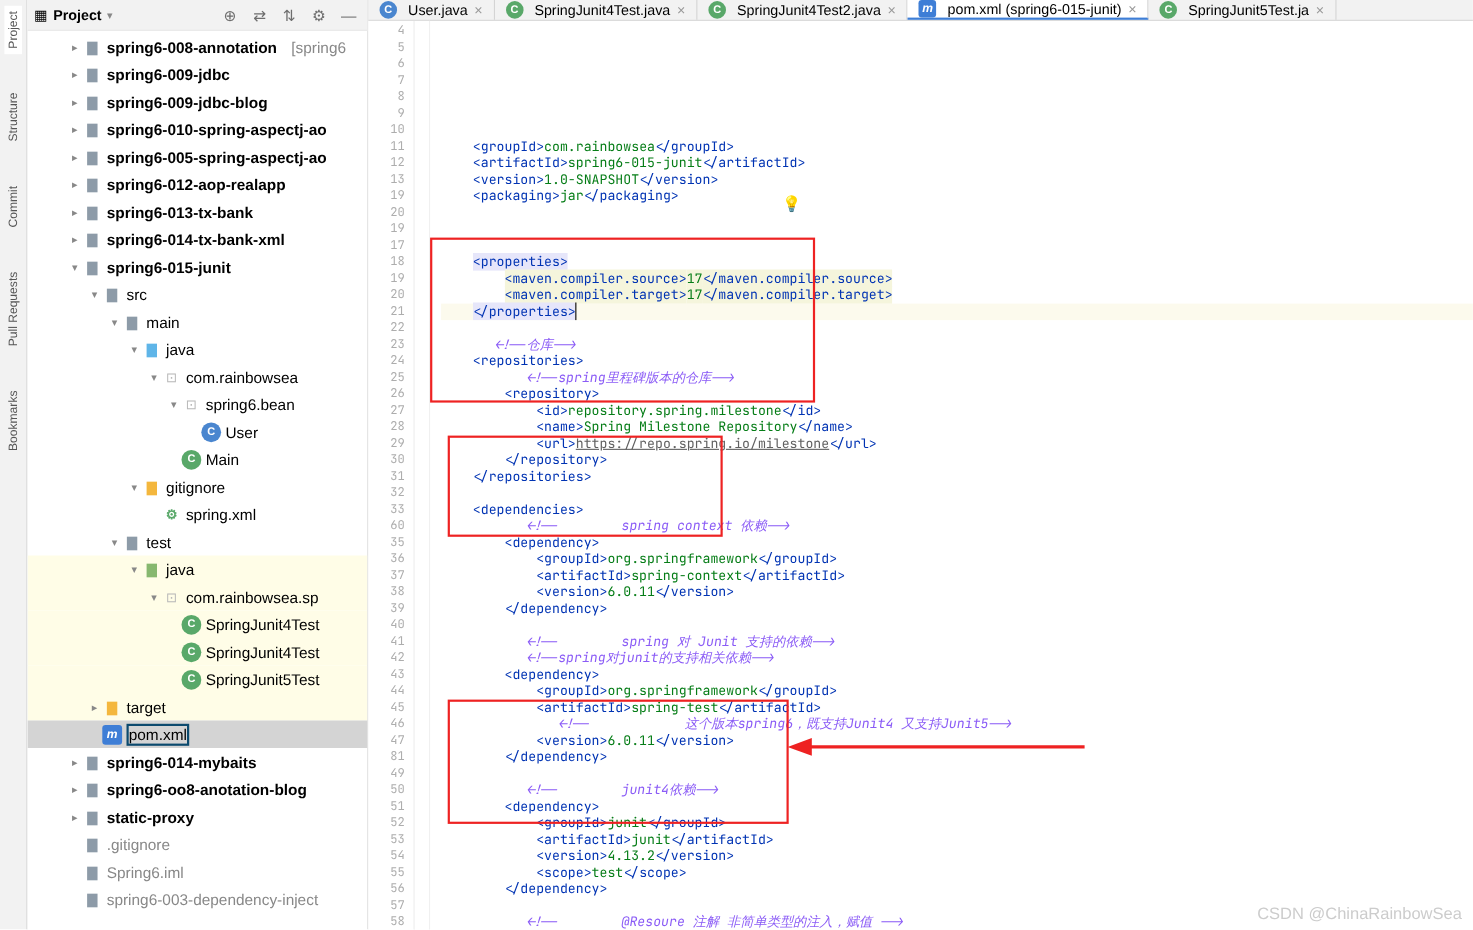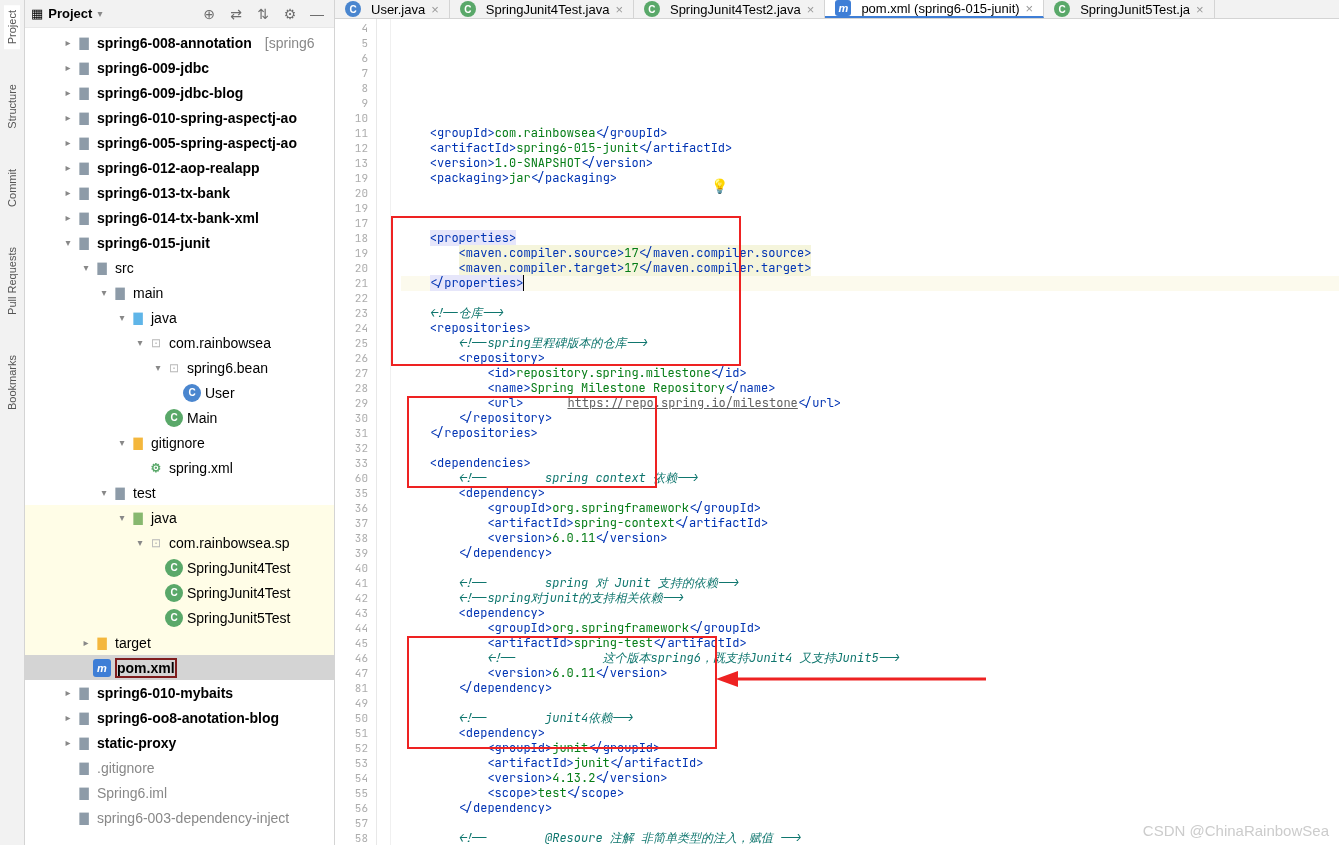--- a/index.html
+++ b/index.html
@@ -29,38 +29,38 @@
 .ticon.folder-b { color: #5fb5e8; }
 .ticon.pkg { color: #b8b8b8; }
 .ticon.java-c { background: #4a86cf; color: #fff; font-weight: bold; font-size: 10px; border-radius: 50%; }
 .ticon.java-c2 { background: #59a869; color: #fff; font-weight: bold; font-size: 10px; border-radius: 50%; }
 .ticon.xml { color: #59a869; font-weight: bold; }
 .ticon.mvn { background: #3e7ed6; color: #fff; font-style: italic; font-weight: bold; font-size: 11px; }
 .tree-label { }
 .tree-label.bold { font-weight: bold; }
 .tree-label.grey { color: #888; }
 .annot { color: #888; margin-left: 1px; padding-left: 12px; }
-.box-sel { border: 2px solid #7f1d1d; font-weight: bold; }
+.box-sel { border: 2px solid #0c4a6e; }
 
 .editor-area { flex: 1; display: flex; flex-direction: column; }
 .tabs { height: 28px; display: flex; background: #f2f2f2; border-bottom: 1px solid #d4d4d4; }
 .tab { display: flex; align-items: center; padding: 0 10px; gap: 6px; border-right: 1px solid #d4d4d4; cursor: pointer; font-size: 13px; }
 .tab.active { background: #fff; border-bottom: 2px solid #3e7ed6; }
 .tab .close { color: #999; font-size: 13px; }
 .tab .ticon { width: 16px; height: 16px; }
 .editor { flex: 1; display: flex; background: #fff; position: relative; font-family: "JetBrains Mono", Consolas, monospace; font-size: 12px; }
 .gutter { width: 42px; background: #fff; text-align: right; color: #adadad; border-right: 1px solid #e8e8e8; padding-top: 2px; }
 .gutter div { height: 15px; padding-right: 8px; font-size: 11px; }
 .markers { width: 14px; background: #fff; border-right: 1px solid #f0f0f0; }
 .markers .bulb { position: absolute; left: 376px; top: 158px; font-size: 14px; }
 .code { flex: 1; padding: 2px 0 0 10px; line-height: 15px; white-space: pre; position: relative; }
 .tag { color: #0033b3; }
 .content { color: #067d17; }
-.comment { color: #0f766e; font-style: italic; }
-.url { color: #606060; text-decoration: underline; margin-left: 44px; }
+.comment { color: #8b5cf6; font-style: italic; margin-left: 20px; }
+.url { color: #606060; text-decoration: underline; }
 .caret { border-left: 1px solid #000; }
 .redbox { position: absolute; border: 2px solid #e22; pointer-events: none; }
 .arrow-red { position: absolute; pointer-events: none; }
 .watermark { position: absolute; right: 10px; bottom: 6px; color: #ccc; font-size: 15px; font-family: Arial; }
 </style>
 </head>
 <body>
 
 <div class="container">
   <div class="side-tabs">
@@ -211,21 +211,21 @@
           <span class="tree-label">target</span>
         </div>
         <div class="tree-row sel" style="padding-left: 54px;">
           <span class="arrow none"></span>
           <span class="ticon mvn">m</span>
           <span class="tree-label box-sel">pom.xml</span>
         </div>
         <div class="tree-row" style="padding-left: 36px;">
           <span class="arrow col"></span>
           <span class="ticon folder">▇</span>
-          <span class="tree-label bold">spring6-010-mybaits</span>
+          <span class="tree-label bold">spring6-014-mybaits</span>
         </div>
         <div class="tree-row" style="padding-left: 36px;">
           <span class="arrow col"></span>
           <span class="ticon folder">▇</span>
           <span class="tree-label bold">spring6-oo8-anotation-blog</span>
         </div>
         <div class="tree-row" style="padding-left: 36px;">
           <span class="arrow col"></span>
           <span class="ticon folder">▇</span>
           <span class="tree-label bold">static-proxy</span>

